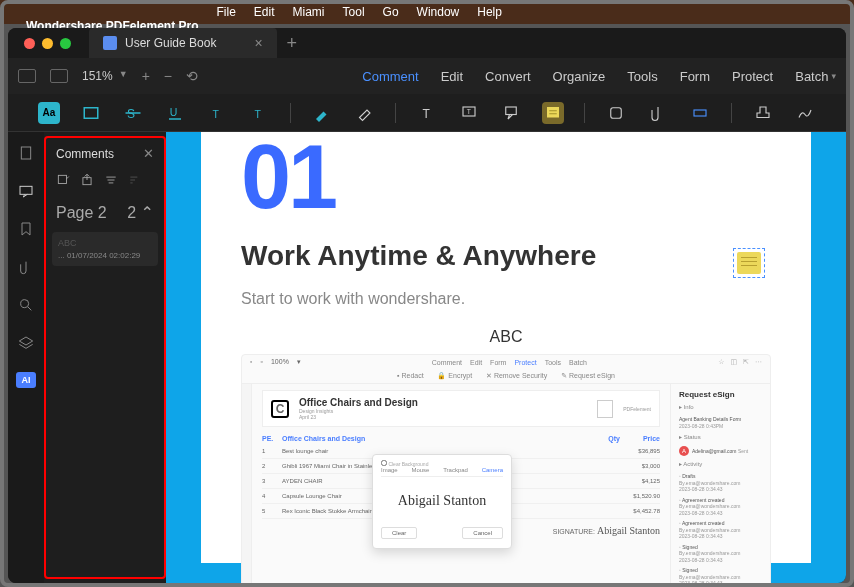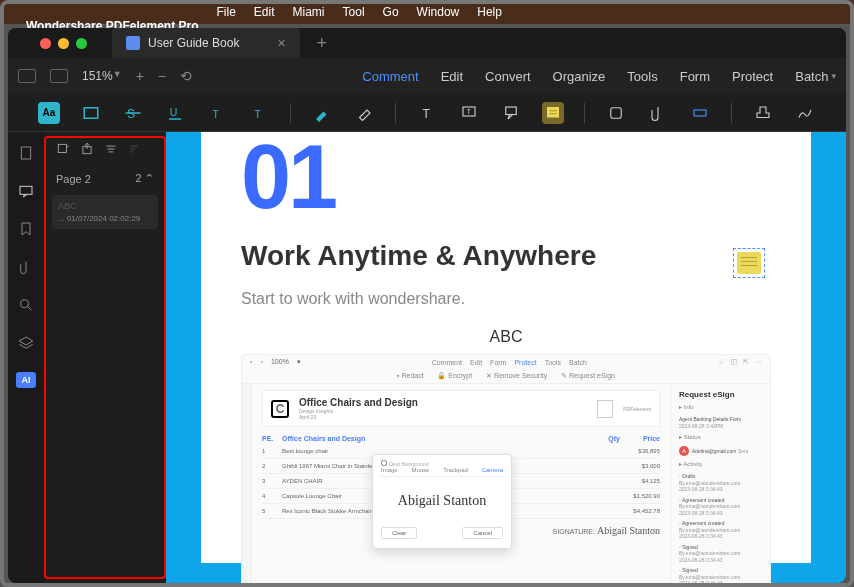--- a/index.html
+++ b/index.html
@@ -5,35 +5,35 @@
     * { margin: 0; padding: 0; box-sizing: border-box; }
     body { font-family: -apple-system, BlinkMacSystemFont, "Segoe UI", sans-serif; background: #555; width: 854px; height: 587px; overflow: hidden; }
     
     .menubar { height: 24px; background: #4a2c1a; display: flex; align-items: center; padding: 0 8px; gap: 18px; color: #fff; font-size: 12px; }
     .menubar .apple-logo { font-size: 14px; }
     .menubar .app-name { font-weight: bold; margin-top: 28px; }
     .menubar .menu-item { cursor: pointer; }
     
     .window { position: absolute; top: 28px; left: 8px; right: 8px; bottom: 4px; background: #1e1e1e; border-radius: 8px; overflow: hidden; display: flex; flex-direction: column; }
     
-    .tab-bar { height: 30px; background: #1a1a1a; display: flex; align-items: center; padding-left: 24px; gap: 7px; }
+    .tab-bar { height: 30px; background: #1a1a1a; display: flex; align-items: center; padding-left: 8px; }
     .traffic-lights { display: flex; gap: 7px; padding: 0 8px; }
     .traffic-lights span { width: 11px; height: 11px; border-radius: 50%; display: inline-block; }
     .tl-red { background: #ff5f57; }
     .tl-yellow { background: #febc2e; }
     .tl-green { background: #28c840; }
     .tab-bar .tab { display: flex; align-items: center; gap: 8px; padding: 0 14px; height: 100%; color: #ddd; font-size: 12px; background: #2a2a2a; margin-left: 10px; border-radius: 4px 4px 0 0; }
     .tab-icon { width: 14px; height: 14px; background: #5b8def; border-radius: 2px; }
     .tab-close { color: #888; font-size: 14px; cursor: pointer; margin-left: 30px; }
     .new-tab { color: #888; font-size: 18px; margin-left: 10px; cursor: pointer; }
     
     .toolbar-row1 { height: 36px; background: #222; display: flex; align-items: center; padding: 0 10px; justify-content: space-between; }
     .toolbar-left { display: flex; align-items: center; gap: 14px; }
     .view-btn { width: 18px; height: 14px; border: 1px solid #666; border-radius: 2px; }
-    .zoom { color: #ccc; font-size: 12px; display: flex; }
+    .zoom { color: #ccc; font-size: 12px; display: flex; gap: 6px; }
     .zoom-down { color: #888; font-size: 9px; }
     .toolbar-icon { color: #888; font-size: 14px; }
     .top-tabs { display: flex; gap: 22px; font-size: 13px; color: #ccc; align-items: center; }
     .top-tabs .active { color: #4a90ff; }
     .top-tabs .batch { display: flex; align-items: center; gap: 3px; }
     
     .toolbar-row2 { height: 38px; background: #1e1e1e; display: flex; align-items: center; justify-content: center; gap: 20px; padding: 0 8px; border-bottom: 1px solid #333; }
     .tool-icon { width: 22px; height: 22px; display: flex; align-items: center; justify-content: center; border-radius: 4px; cursor: pointer; }
     .tool-icon.teal { background: #2db5cb; color: #000; font-size: 10px; font-weight: bold; }
     .tool-icon svg { width: 18px; height: 18px; }
@@ -44,21 +44,21 @@
     .left-rail { width: 36px; background: #1a1a1a; display: flex; flex-direction: column; align-items: center; padding-top: 12px; gap: 20px; }
     .rail-icon { width: 18px; height: 18px; color: #888; cursor: pointer; display: flex; align-items: center; justify-content: center; }
     .rail-icon.active { color: #ccc; }
     .rail-icon.ai { background: #4a7eff; color: #fff; border-radius: 3px; width: 20px; height: 16px; font-size: 9px; font-weight: bold; }
     
     .comments-panel { width: 122px; background: #1e1e1e; border: 2px solid #ff0000; border-radius: 4px; margin: 4px 0; display: flex; flex-direction: column; }
     .panel-header { display: flex; justify-content: space-between; align-items: center; padding: 8px 10px; color: #ddd; font-size: 12px; font-weight: 500; }
     .panel-close { color: #888; cursor: pointer; font-size: 13px; }
     .panel-actions { display: flex; gap: 10px; padding: 4px 10px 10px; color: #888; }
     .panel-actions span { width: 14px; height: 14px; cursor: pointer; }
-    .page-group { padding: 6px 10px; color: #aaa; font-size: 11px; display: flex; justify-content: space-between; align-items: center; }
+    .page-group { padding: 6px 10px; color: #aaa; font-size: 16px; display: flex; justify-content: space-between; align-items: center; }
     .comment-item { margin: 4px 6px; padding: 6px 6px; background: #2a2a2a; border-radius: 4px; font-size: 9px; color: #aaa; }
     .comment-item.selected { background: #3a3a3a; }
     .comment-label { display: inline-block; background: #ecd85a; color: #000; padding: 1px 5px; font-size: 9px; font-weight: bold; }
     .comment-time { font-size: 8px; color: #888; margin-top: 3px; }
     .comment-note-icon { width: 10px; height: 10px; background: #ecd85a; display: inline-block; margin-right: 3px; vertical-align: middle; }
     
     .document-area { flex: 1; background: #0ea5e9; display: flex; justify-content: center; padding: 0 20px 20px; overflow: hidden; }
     .page { width: 610px; min-height: 100%; background: #fff; padding: 0 40px 20px; position: relative; }
     .page-num { font-size: 90px; font-weight: 800; color: #3a6aff; line-height: 1; letter-spacing: -3px; }
     .page-title { font-size: 28px; font-weight: 600; color: #333; margin-top: 18px; }
@@ -290,20 +290,24 @@
         </span>
       <span class="rail-icon">
           <svg viewBox="0 0 24 24" width="16" height="16">
             <path d="M12 3 L22 9 L12 15 L2 9 Z M2 14 L12 20 L22 14" fill="none" stroke="#888" stroke-width="1.5"></path>
           </svg>
         </span>
       <span class="rail-icon ai">AI</span>
     </div>
 
     <div class="comments-panel">
+      <div class="panel-header">
+        <span>Comments</span>
+        <span class="panel-close">✕</span>
+      </div>
       <div class="panel-actions">
         <span><svg viewBox="0 0 24 24" width="14" height="14">
               <rect x="4" y="4" width="14" height="14" fill="none" stroke="#aaa" stroke-width="1.5"></rect>
               <path d="M18 10 L22 6" stroke="#aaa" stroke-width="1.5"></path>
             </svg></span>
         <span><svg viewBox="0 0 24 24" width="14" height="14">
               <rect x="5" y="8" width="14" height="12" fill="none" stroke="#aaa" stroke-width="1.5"></rect>
               <path d="M12 3 L12 12 M8 6 L12 2 L16 6" stroke="#aaa" stroke-width="1.5" fill="none"></path>
             </svg></span>
         <span><svg viewBox="0 0 24 24" width="14" height="14">

